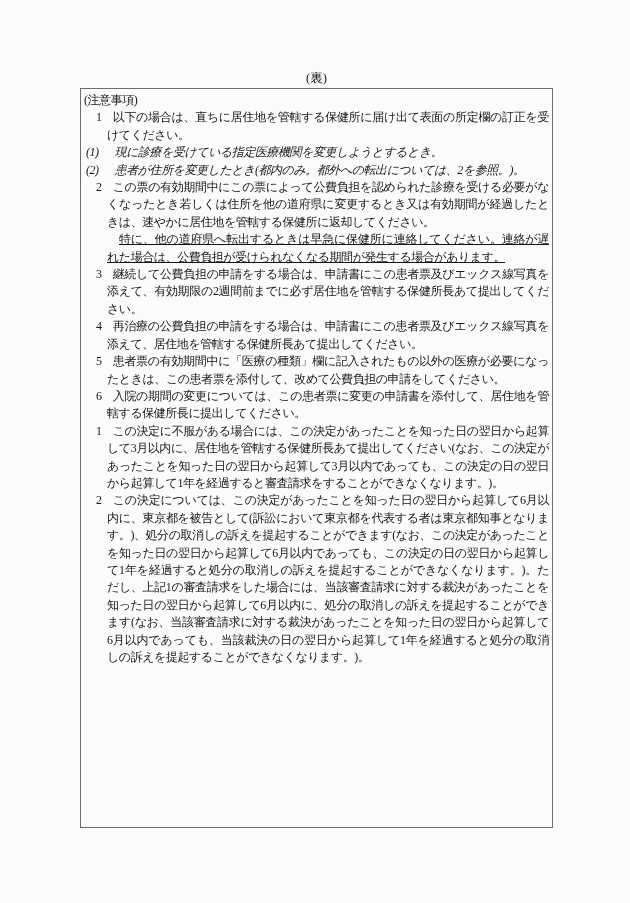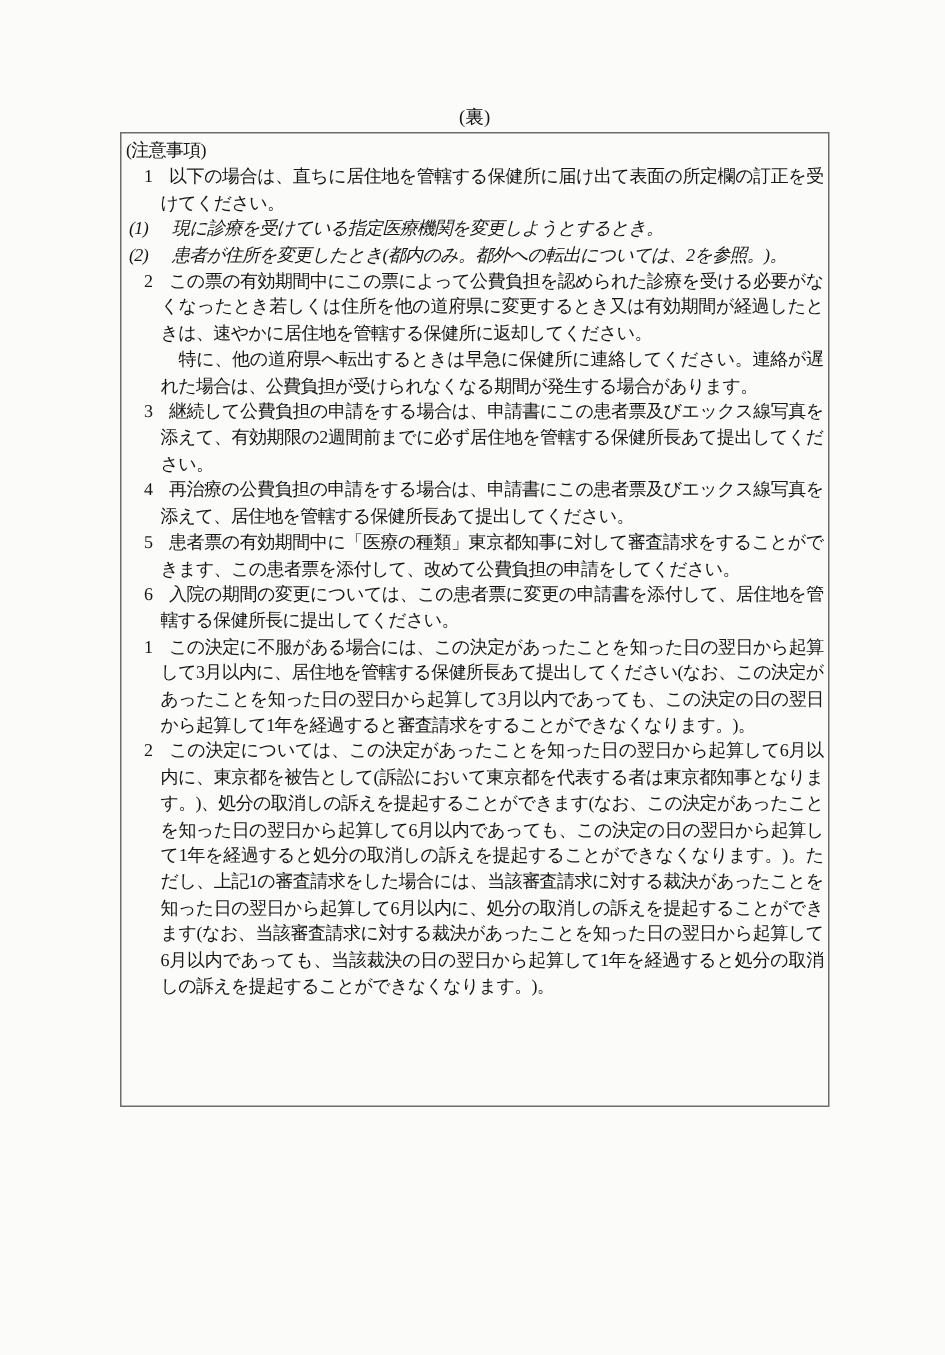--- a/index.html
+++ b/index.html
@@ -24,21 +24,21 @@
     text-align: center;
     font-size: 12.5px;
     line-height: 16px;
     letter-spacing: 0;
   }
   .notice-box {
     position: absolute;
     top: 88px;
     left: 80px;
     width: 473px;
-    height: 650px;
+    height: 740px;
     box-sizing: border-box;
     border: 1px solid #6d6d6d;
     background: #fbfbfa;
     padding: 3px 3px 0 2px;
     overflow: hidden;
     font-size: 12px;
     line-height: 17.4px;
     letter-spacing: -0.45px;
     text-align: justify;
     text-justify: inter-ideograph;
@@ -50,20 +50,21 @@
   .item-para {
     padding-left: 24px;
     text-indent: -11px;
   }
   .item-para .num {
     margin-right: 11px;
   }
   .para-indent {
     padding-left: 24px;
     text-indent: 12px;
+    text-decoration: underline;
   }
   .subitem {
     padding-left: 24px;
     text-indent: -21px;
     font-style: italic;
   }
   .subitem .num {
     margin-right: 16px;
   }
 </style>
@@ -84,21 +85,21 @@
           <div class="item-para"><span class="num">2</span><span class="txt">この票の有効期間中にこの票によって公費負担を認められた診療を受ける必要がなくなったとき若しくは住所を他の道府県に変更するとき又は有効期間が経過したときは、速やかに居住地を管轄する保健所に返却してください。</span></div>
           <div class="para-indent">特に、他の道府県へ転出するときは早急に保健所に連絡してください。連絡が遅れた場合は、公費負担が受けられなくなる期間が発生する場合があります。</div>
         </div>
         <div class="item">
           <div class="item-para"><span class="num">3</span><span class="txt">継続して公費負担の申請をする場合は、申請書にこの患者票及びエックス線写真を添えて、有効期限の2週間前までに必ず居住地を管轄する保健所長あて提出してください。</span></div>
         </div>
         <div class="item">
           <div class="item-para"><span class="num">4</span><span class="txt">再治療の公費負担の申請をする場合は、申請書にこの患者票及びエックス線写真を添えて、居住地を管轄する保健所長あて提出してください。</span></div>
         </div>
         <div class="item">
-          <div class="item-para"><span class="num">5</span><span class="txt">患者票の有効期間中に「医療の種類」東京都知事に対して審査請求をすることができます、この患者票を添付して、改めて公費負担の申請をしてください。</span></div>
+          <div class="item-para"><span class="num">5</span><span class="txt">患者票の有効期間中に「医療の種類」欄に記入されたもの以外の医療が必要になったときは、この患者票を添付して、改めて公費負担の申請をしてください。</span></div>
         </div>
         <div class="item">
           <div class="item-para"><span class="num">6</span><span class="txt">入院の期間の変更については、この患者票に変更の申請書を添付して、居住地を管轄する保健所長に提出してください。</span></div>
         </div>
       </div>
       <div class="section">
         <div class="item">
           <div class="item-para"><span class="num">1</span><span class="txt">この決定に不服がある場合には、この決定があったことを知った日の翌日から起算して3月以内に、居住地を管轄する保健所長あて提出してください(なお、この決定があったことを知った日の翌日から起算して3月以内であっても、この決定の日の翌日から起算して1年を経過すると審査請求をすることができなくなります。)。</span></div>
         </div>
         <div class="item">

